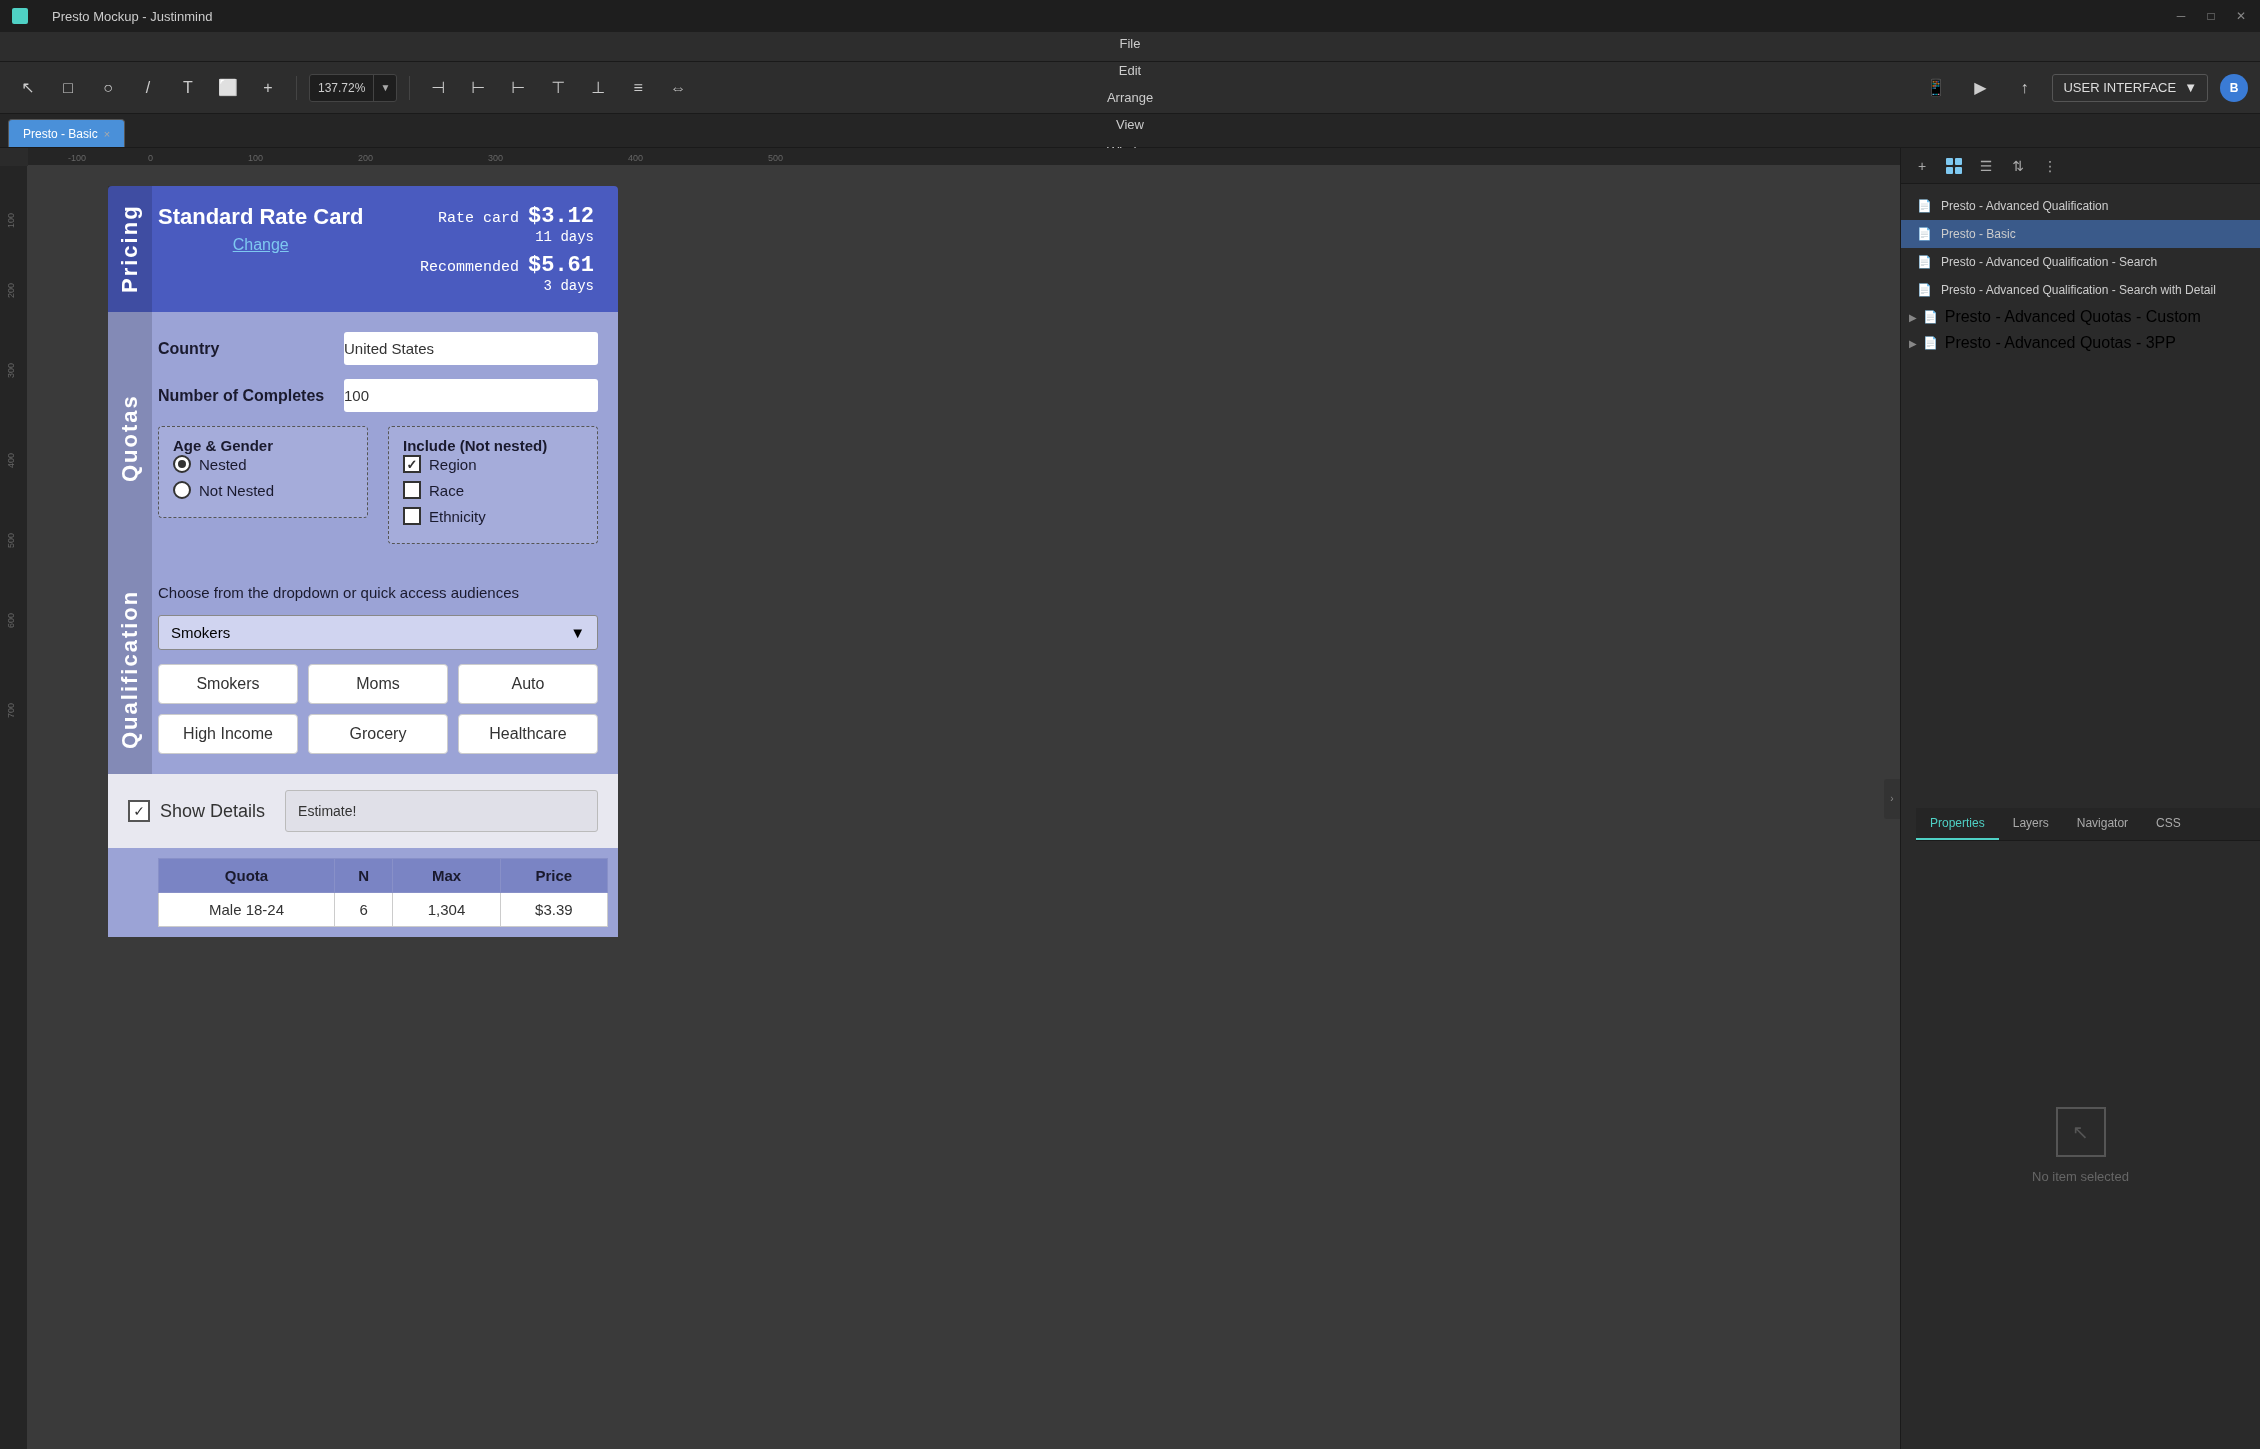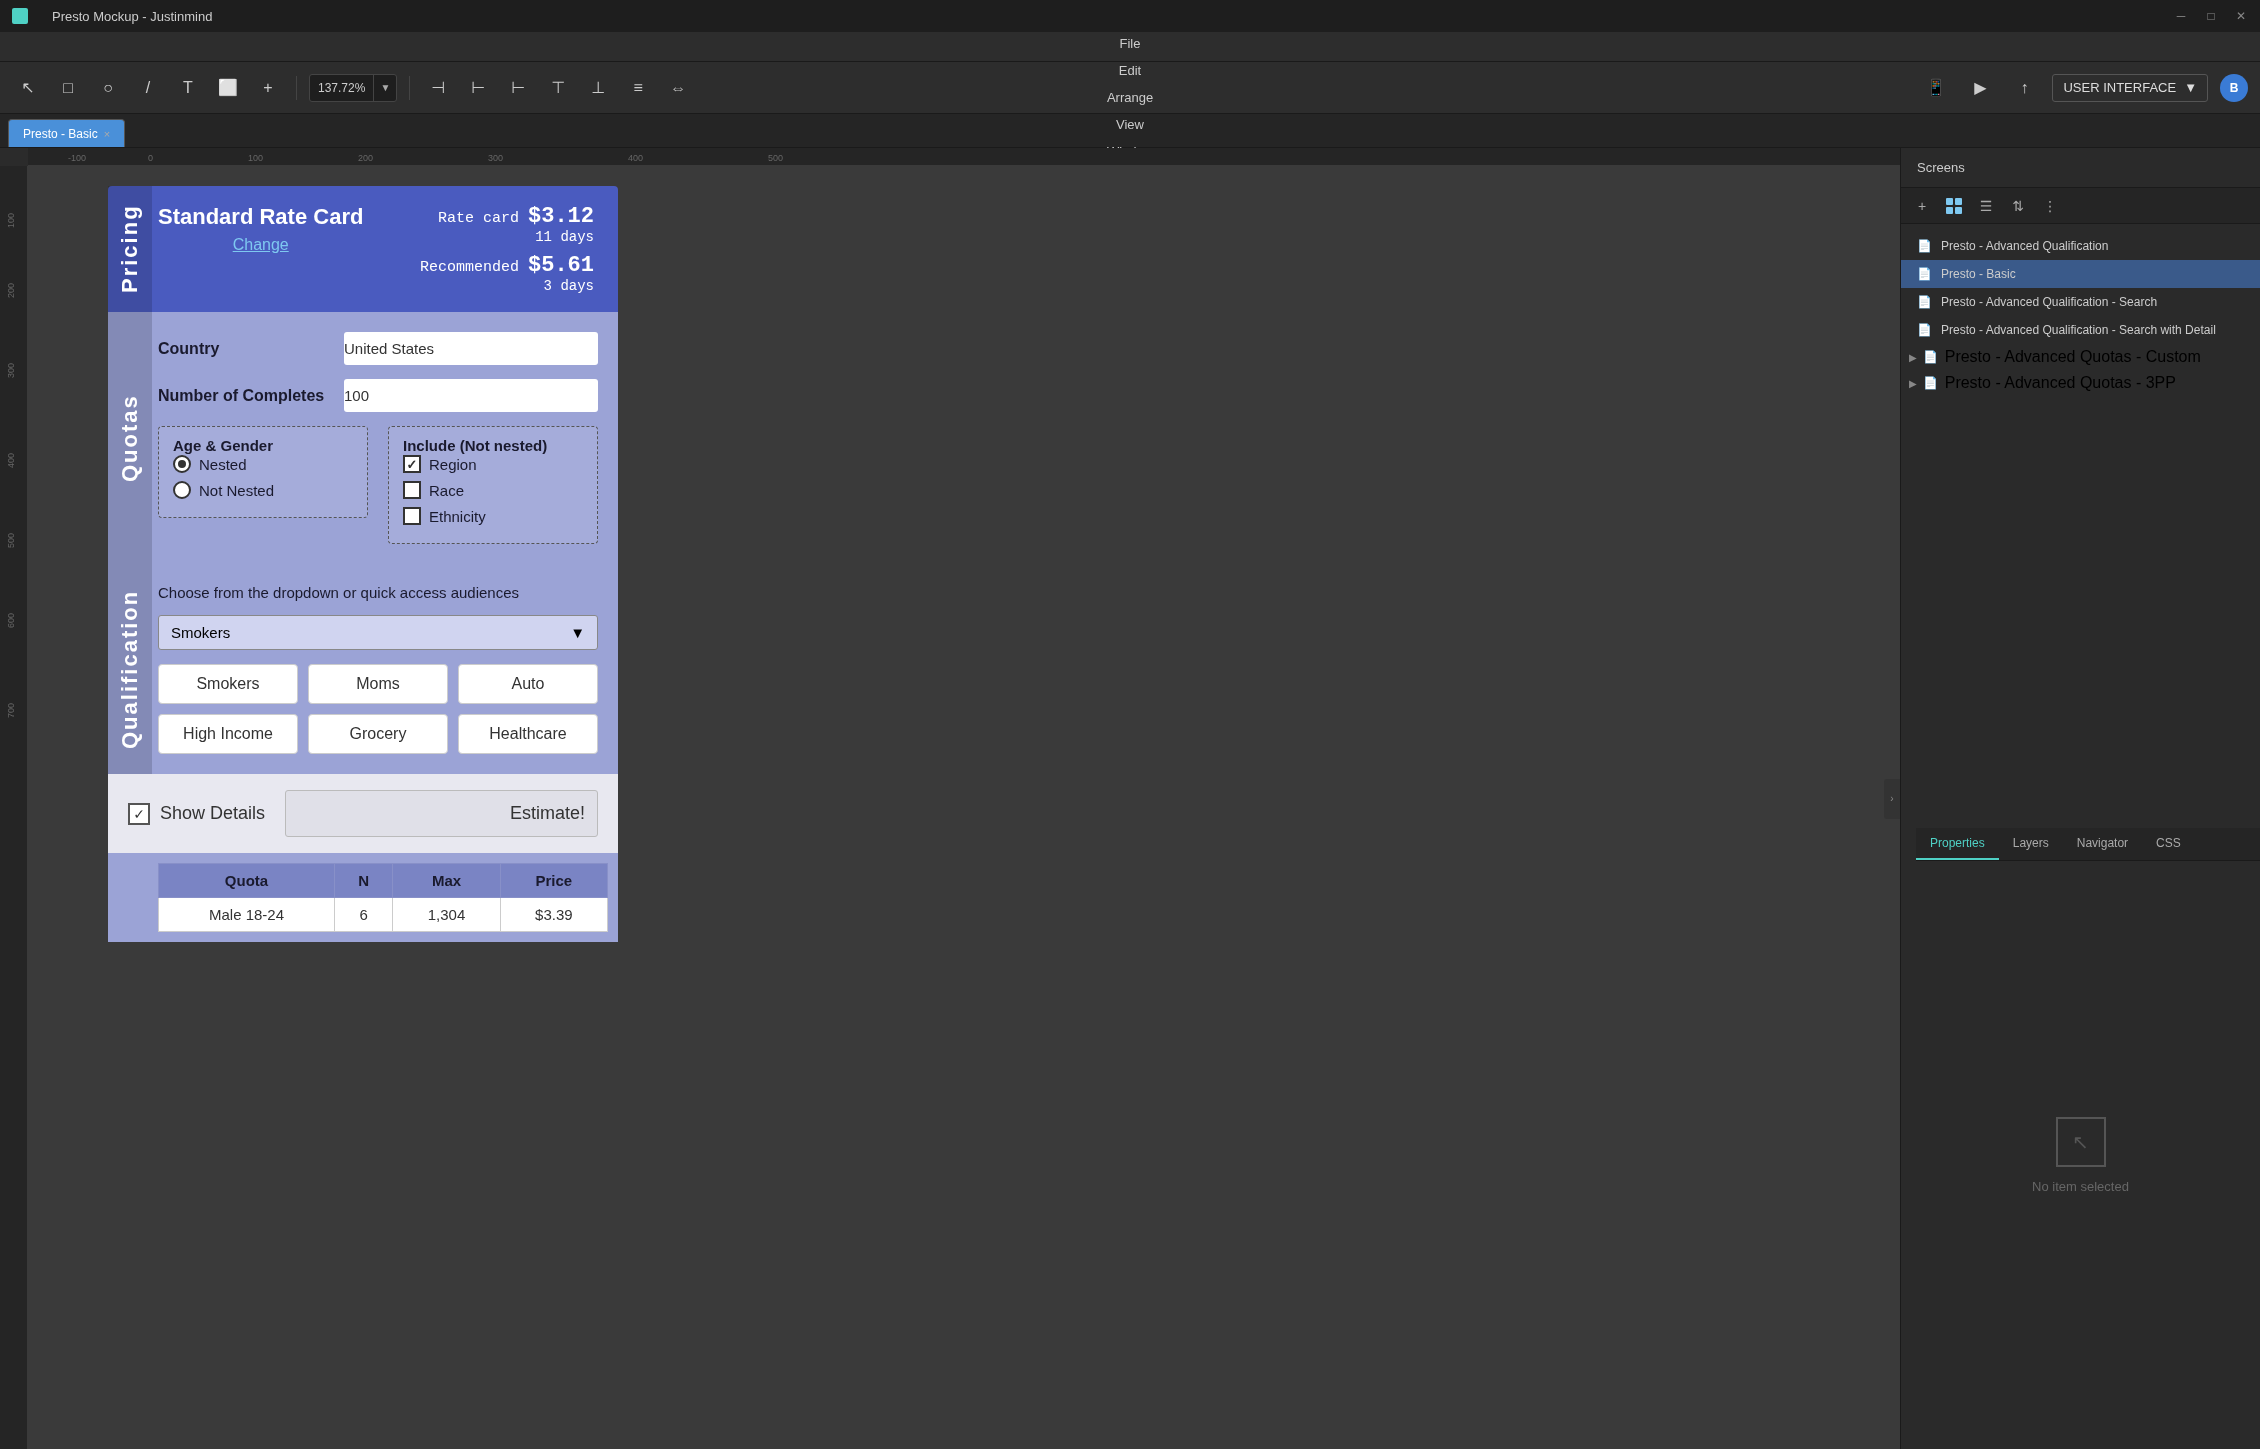--- a/index.html
+++ b/index.html
@@ -159,22 +159,22 @@
       background: #e8e8f0; padding: 16px 20px 16px 20px;
       display: flex; align-items: center; gap: 20px;
     }
     .show-details { display: flex; align-items: center; gap: 10px; font-size: 18px; color: #333; }
     .checkbox-show {
       width: 22px; height: 22px; border: 2px solid #555; background: white;
       display: flex; align-items: center; justify-content: center;
     }
     .estimate-btn {
       flex: 1; background: #e0e0e8; border: 1px solid #bbb;
-      border-radius: 3px; padding: 12px; text-align: right;
-      font-size: 18px; color: #333; cursor: pointer;
+      border-radius: 3px; padding: 12px; text-align: left;
+      font-size: 14px; color: #333; cursor: pointer;
     }
 
     
     .table-section {
       background: #9ba3d6; padding: 10px 10px 10px 50px;
     }
     .data-table { width: 100%; border-collapse: collapse; font-size: 15px; }
     .data-table th { background: #7a84c4; color: #1a1a2e; padding: 8px 10px; text-align: center; font-weight: bold; border: 1px solid #8890c8; }
     .data-table td { background: white; padding: 8px 10px; text-align: center; border: 1px solid #ccc; color: #333; }
 
@@ -466,23 +466,20 @@
         </table>
       </div>
 
     </div>
   </div>
 
   <div class="collapse-handle">›</div>
 
   <div class="right-panel">
 
-    <div class="screens-header">
-      <span class="screens-title">Screens</span>
-    </div>
     <div class="screens-toolbar">
       <div class="screens-btn">+</div>
       <div class="screens-btn">
         <div class="grid-icon">
             <div class="grid-cell"></div>
             <div class="grid-cell"></div>
             <div class="grid-cell"></div>
             <div class="grid-cell"></div>
           </div>
       </div>

